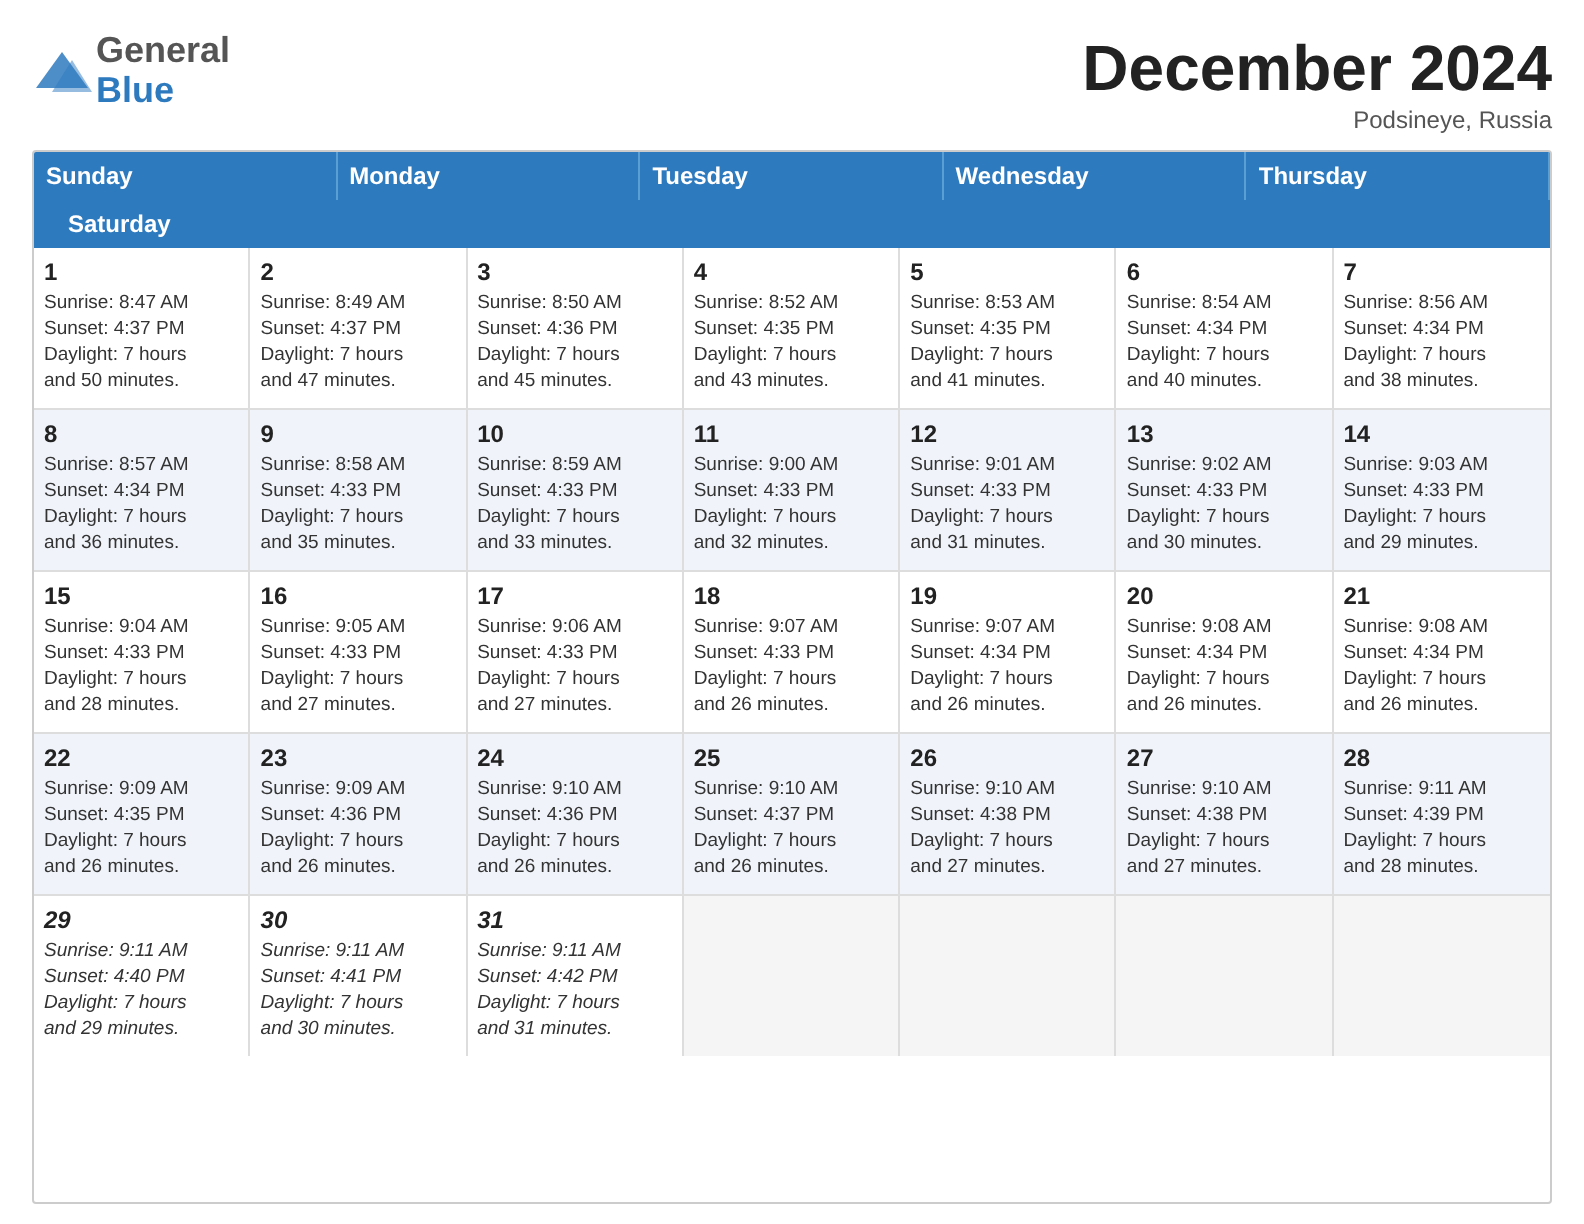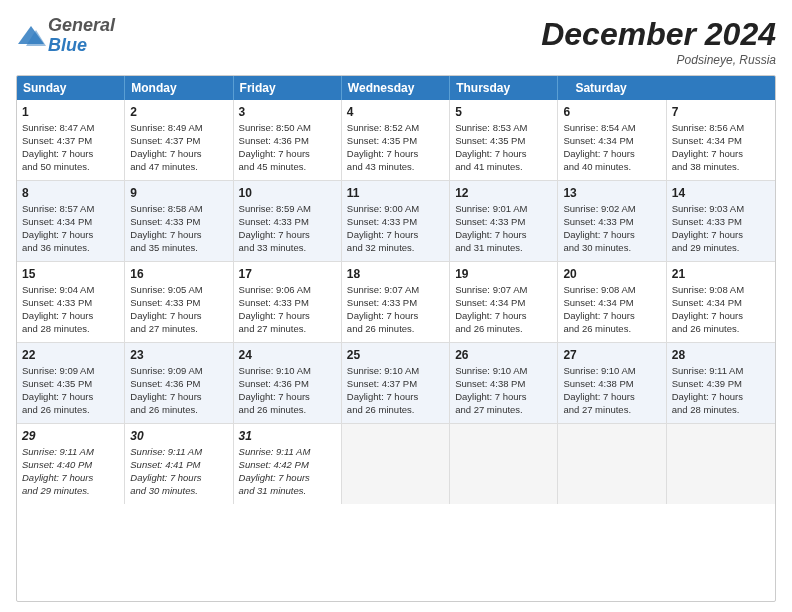--- a/index.html
+++ b/index.html
@@ -15,21 +15,20 @@
       height: 612px;
       padding: 16px 16px 10px 16px;
       display: flex;
       flex-direction: column;
     }
     .header {
       display: flex;
       justify-content: space-between;
       align-items: flex-start;
       margin-bottom: 8px;
-      font-style: italic;
     }
     .logo {
       display: flex;
       align-items: center;
     }
     .logo-text {
       display: flex;
       flex-direction: column;
       font-size: 18px;
       font-weight: bold;
@@ -58,21 +57,21 @@
       font-weight: normal;
     }
     .calendar {
       flex: 1;
       border: 1px solid #ccc;
       border-radius: 2px;
       overflow: hidden;
     }
     .cal-header {
       display: grid;
-      grid-template-columns: repeat(7, 1fr);
+      grid-template-columns: repeat(5, 1fr);
       background: #2e7abf;
     }
     .cal-header-cell {
       color: #fff;
       font-size: 12px;
       font-weight: bold;
       padding: 5px 6px;
       border-right: 1px solid #5a9fd4;
       text-align: left;
     }
@@ -130,21 +129,21 @@
     <div class="title-block">
       <h1>December 2024</h1>
       <h2>Podsineye, Russia</h2>
     </div>
   </div>
 
   <div class="calendar">
     <div class="cal-header">
     <div class="cal-header-cell">Sunday</div>
         <div class="cal-header-cell">Monday</div>
-        <div class="cal-header-cell">Friday</div>
+        <div class="cal-header-cell">Tuesday</div>
         <div class="cal-header-cell">Wednesday</div>
         <div class="cal-header-cell">Thursday</div>
         <div class="cal-header-cell">Saturday</div>
       </div>
     <div class="cal-body">
     <div class="cal-row">
           <div class="cal-cell"><span class="day-num">1</span><span>Sunrise: 8:47 AM</span><br><span>Sunset: 4:37 PM</span><br><span>Daylight: 7 hours</span><br><span>and 50 minutes.</span><br></div>
           <div class="cal-cell"><span class="day-num">2</span><span>Sunrise: 8:49 AM</span><br><span>Sunset: 4:37 PM</span><br><span>Daylight: 7 hours</span><br><span>and 47 minutes.</span><br></div>
           <div class="cal-cell"><span class="day-num">3</span><span>Sunrise: 8:50 AM</span><br><span>Sunset: 4:36 PM</span><br><span>Daylight: 7 hours</span><br><span>and 45 minutes.</span><br></div>
           <div class="cal-cell"><span class="day-num">4</span><span>Sunrise: 8:52 AM</span><br><span>Sunset: 4:35 PM</span><br><span>Daylight: 7 hours</span><br><span>and 43 minutes.</span><br></div>

